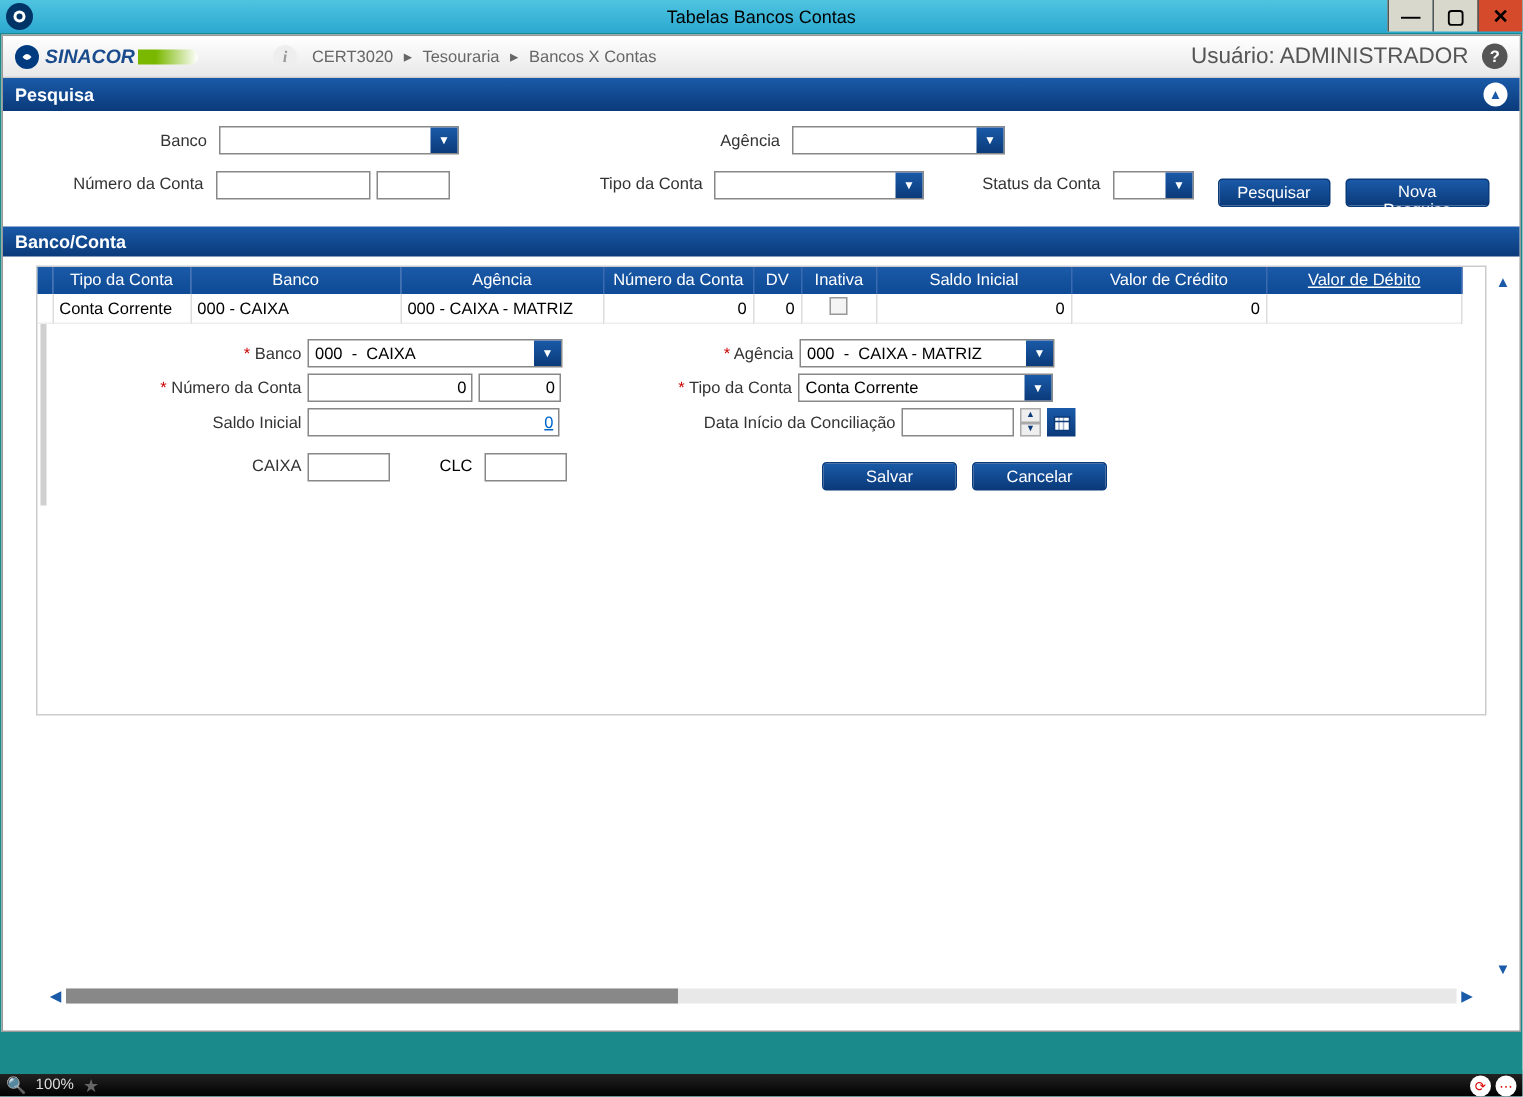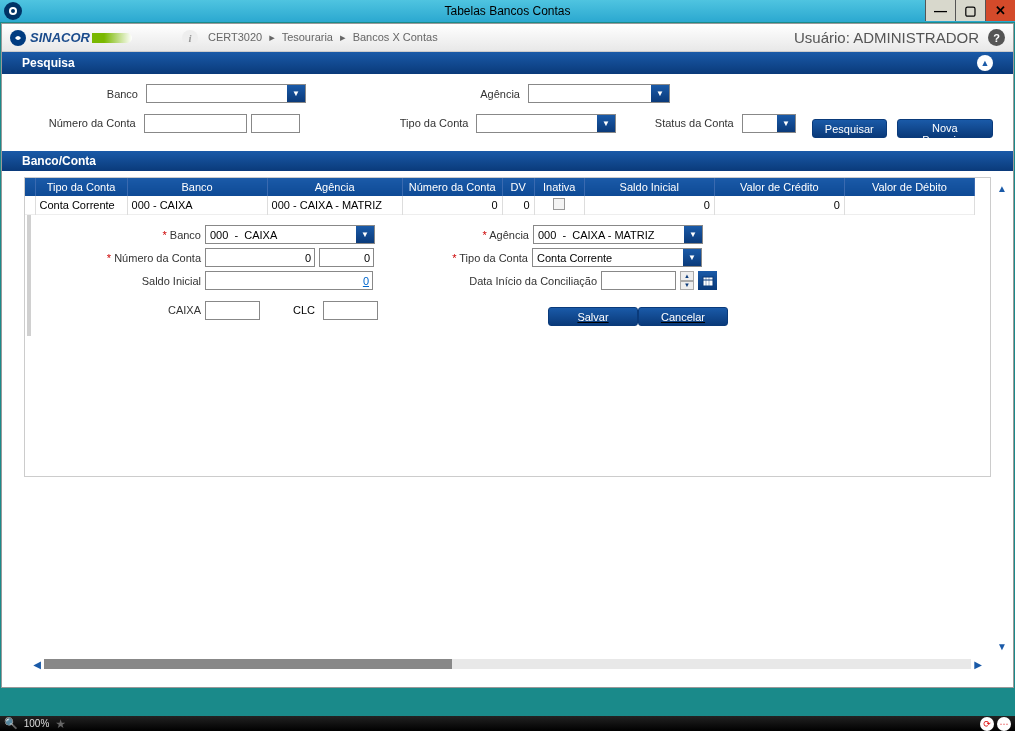--- a/index.html
+++ b/index.html
@@ -22,21 +22,21 @@
   .logo .name { font-weight: bold; color: #1a4b8c; font-size: 13px; font-style: italic; }
   .logo .swoosh { width: 40px; height: 10px; background: linear-gradient(90deg, #7ab800 30%, #fff); border-radius: 0 10px 10px 0; margin-left: -2px; }
   .appbar .info-icon { margin-left: 50px; color: #999; background:#eee; border-radius:50%; width:16px; height:16px; display:flex; align-items:center; justify-content:center; font-family: Georgia, serif; font-style:italic; font-weight:bold;}
   .breadcrumb { margin-left: 10px; color: #666; font-size: 11px; }
   .breadcrumb .sep { margin: 0 4px; }
   .appbar .user { position: absolute; right: 34px; color: #555; font-size:15px;}
   .appbar .help-icon { position: absolute; right: 8px; width: 17px; height: 17px; background: #555; border-radius: 50%; color:#fff; display:flex; align-items:center; justify-content:center; font-weight:bold; font-size:11px;}
 
   
   .content-pane { background: #fff; border: 1px solid #999; margin: 1px 1px; height: 665px; display:flex; flex-direction:column;}
-  .panel-header { background: linear-gradient(#1a5aa8, #0a3a7a); color: #fff; font-weight: bold; padding: 3px 20px; font-size: 12px; display:flex; align-items:center; justify-content:space-between;gap:48px;}
+  .panel-header { background: linear-gradient(#1a5aa8, #0a3a7a); color: #fff; font-weight: bold; padding: 3px 8px; font-size: 12px; display:flex; align-items:center; justify-content:space-between;gap:48px;}
   .panel-header .collapse-btn { width:16px; height:16px; background:#fff; border-radius:50%; display:flex; align-items:center; justify-content:center; color:#1a5aa8; font-size:9px; cursor:pointer;}
   .panel-body { padding: 10px 20px 8px 20px; }
 
   
   .grid-row { display: flex; align-items: center; margin-bottom: 5px; gap: 4px;}
   .lbl { text-align: right; width: 120px; padding-right: 4px; color: #333; }
   .lbl2 { text-align: right; width: 100px; padding-right: 4px; color: #333; }
   .lbl3 { text-align: right; width: 110px; padding-right: 4px; color: #333; }
   .combo, .txt-input { height: 19px; border: 1px solid #888; background:#fff; position:relative; display:inline-block;}
   .combo { padding-right: 18px; }
@@ -59,21 +59,21 @@
   .detail-form { padding: 10px 50px; display:flex; flex-direction:column; gap:4px; position:relative; border-left:4px solid #d0d0d0; margin-left:2px;}
   .detail-row { display:flex; align-items:center; gap:4px;}
   .d-lbl { width: 120px; text-align:right; color:#333; }
   .d-lbl.req::before { content:"* "; color:#c00; }
   .d-lbl2 { width: 150px; text-align:right; color:#333;}
   .d-lbl2.req::before { content:"* "; color:#c00; }
   .form-right-col{ margin-left:90px; display:flex; align-items:center; gap:4px;}
   .spinner-btns { width:14px; display:flex; flex-direction:column; height:19px;}
   .spinner-btns div{ flex:1; background:#eee; border:1px solid #aaa; font-size:6px; display:flex; align-items:center; justify-content:center; color:#0a3a7a;}
   .cal-icon { width:19px; height:19px; background:linear-gradient(#1a5aa8,#0a3a7a); display:flex; align-items:center; justify-content:center; color:#fff;}
-  .btn-row{ display:flex; margin-top:2px;text-decoration:underline;}
+  .btn-row{ display:flex; gap:10px; margin-top:2px;}
 
   .scroll-area { flex:1; overflow:hidden; position:relative;}
   .hscroll { position:absolute; bottom:16px; left:10px; right:10px; height:14px; background:#fff; display:flex; align-items:center;}
   .hscroll .arrow{ width:14px; height:14px; display:flex; align-items:center; justify-content:center; color:#1a5aa8; font-size:10px; cursor:pointer;}
   .hscroll .track{ flex:1; height:10px; background:#e8e8e8; position:relative;}
   .hscroll .thumb{ position:absolute; left:0; width:44%; height:100%; background:#888;}
 
   .vscroll { position:absolute; right:4px; top:10px; bottom:34px; width:14px; background:#fff; display:flex; flex-direction:column; align-items:center;}
   .vscroll .arrow{width:14px;height:14px;display:flex;align-items:center;justify-content:center;color:#1a5aa8;font-size:10px;cursor:pointer;}
 
@@ -191,21 +191,21 @@
           <tr>
             <th style="width:10px;"></th>
             <th style="width:92px;">Tipo da Conta</th>
             <th style="width:140px;">Banco</th>
             <th style="width:135px;">Agência</th>
             <th style="width:100px;">Número da Conta</th>
             <th style="width:32px;">DV</th>
             <th style="width:50px;">Inativa</th>
             <th style="width:130px;">Saldo Inicial</th>
             <th style="width:130px;">Valor de Crédito</th>
-            <th style="width:130px;">Valor de Débito</th>
+            <th style="width:130px;text-decoration:underline;">Valor de Débito</th>
           </tr>
         </thead>
         <tbody>
           <tr>
             <td></td>
             <td>Conta Corrente</td>
             <td>000   -   CAIXA</td>
             <td>000   -   CAIXA - MATRIZ</td>
             <td class="num-r">0</td>
             <td class="num-r">0</td>

